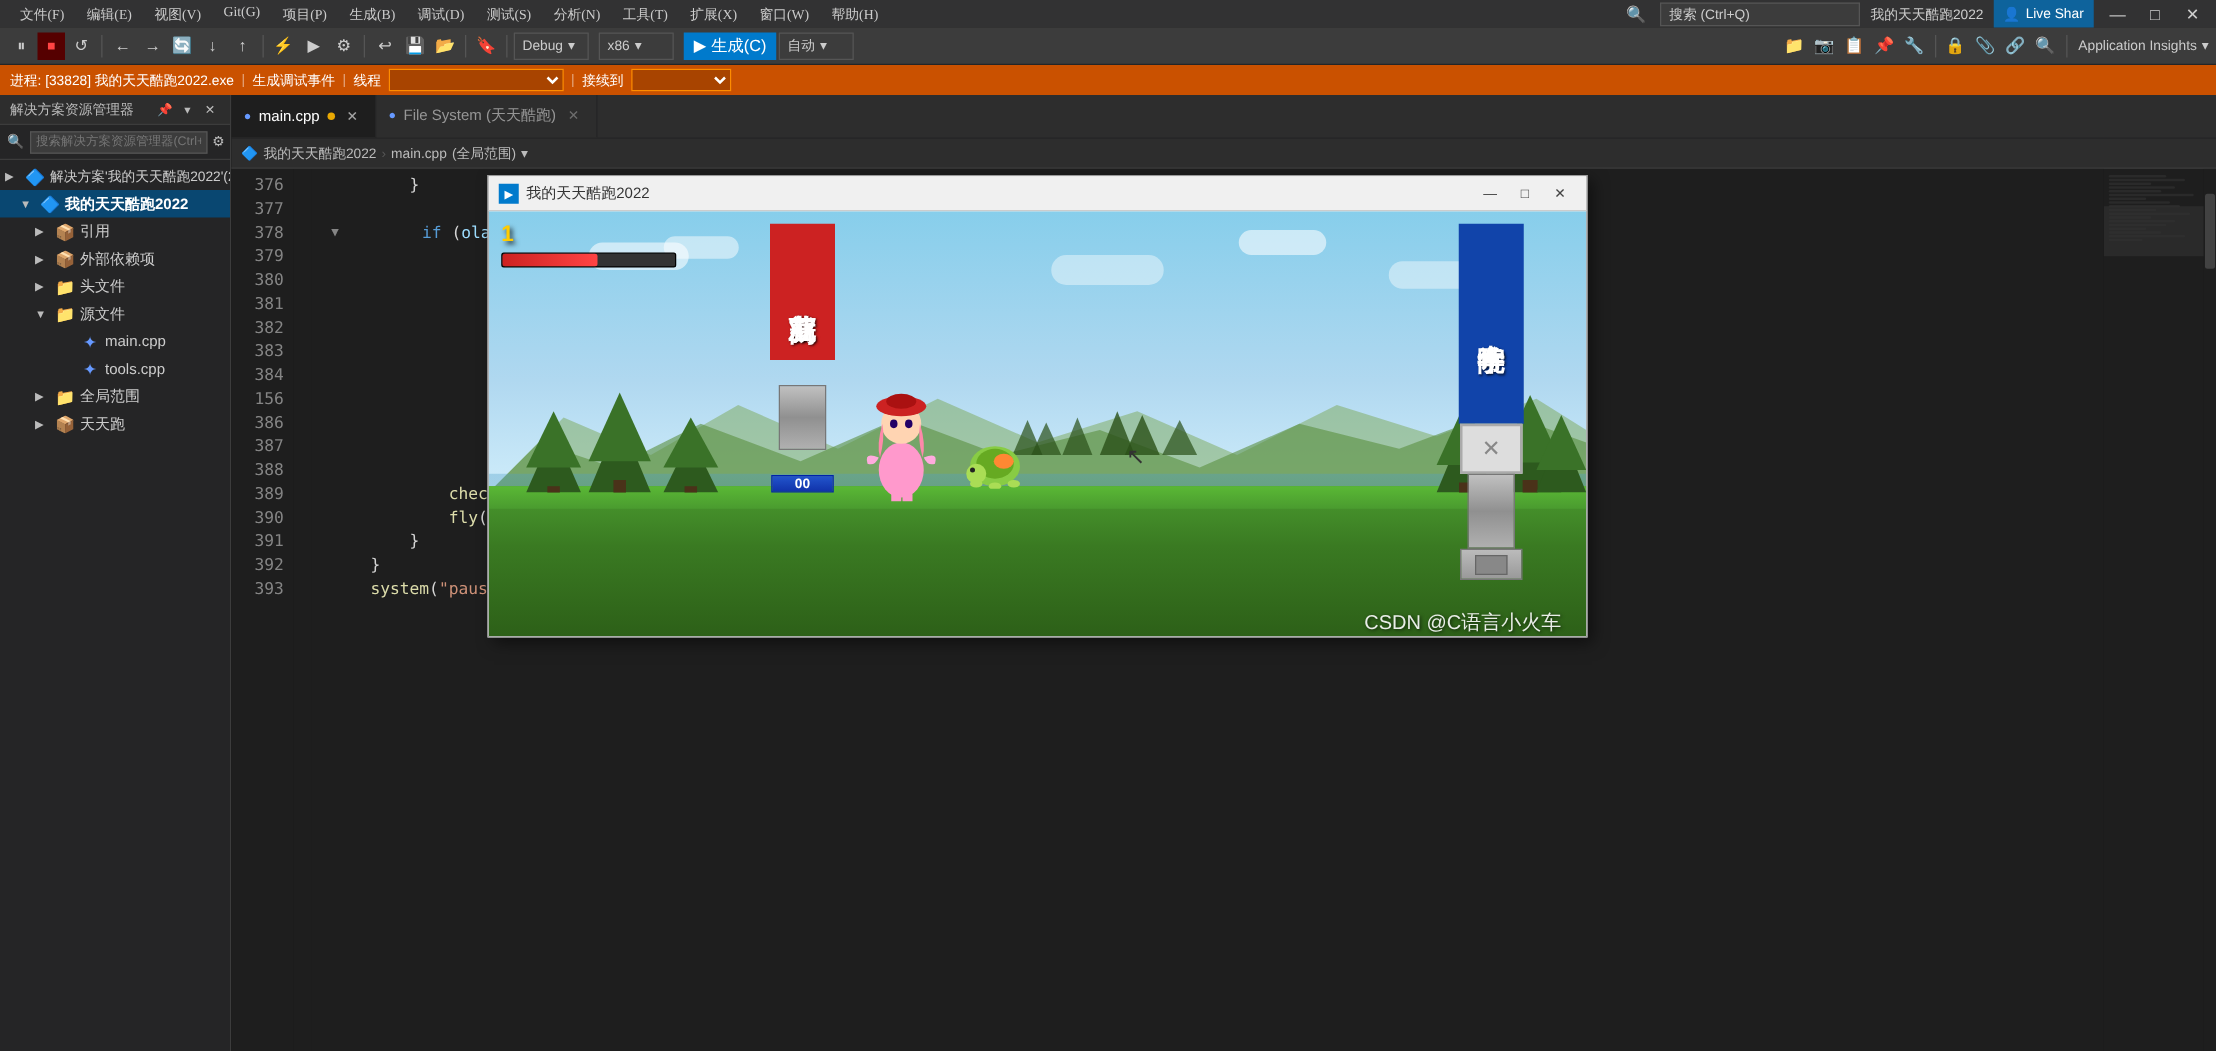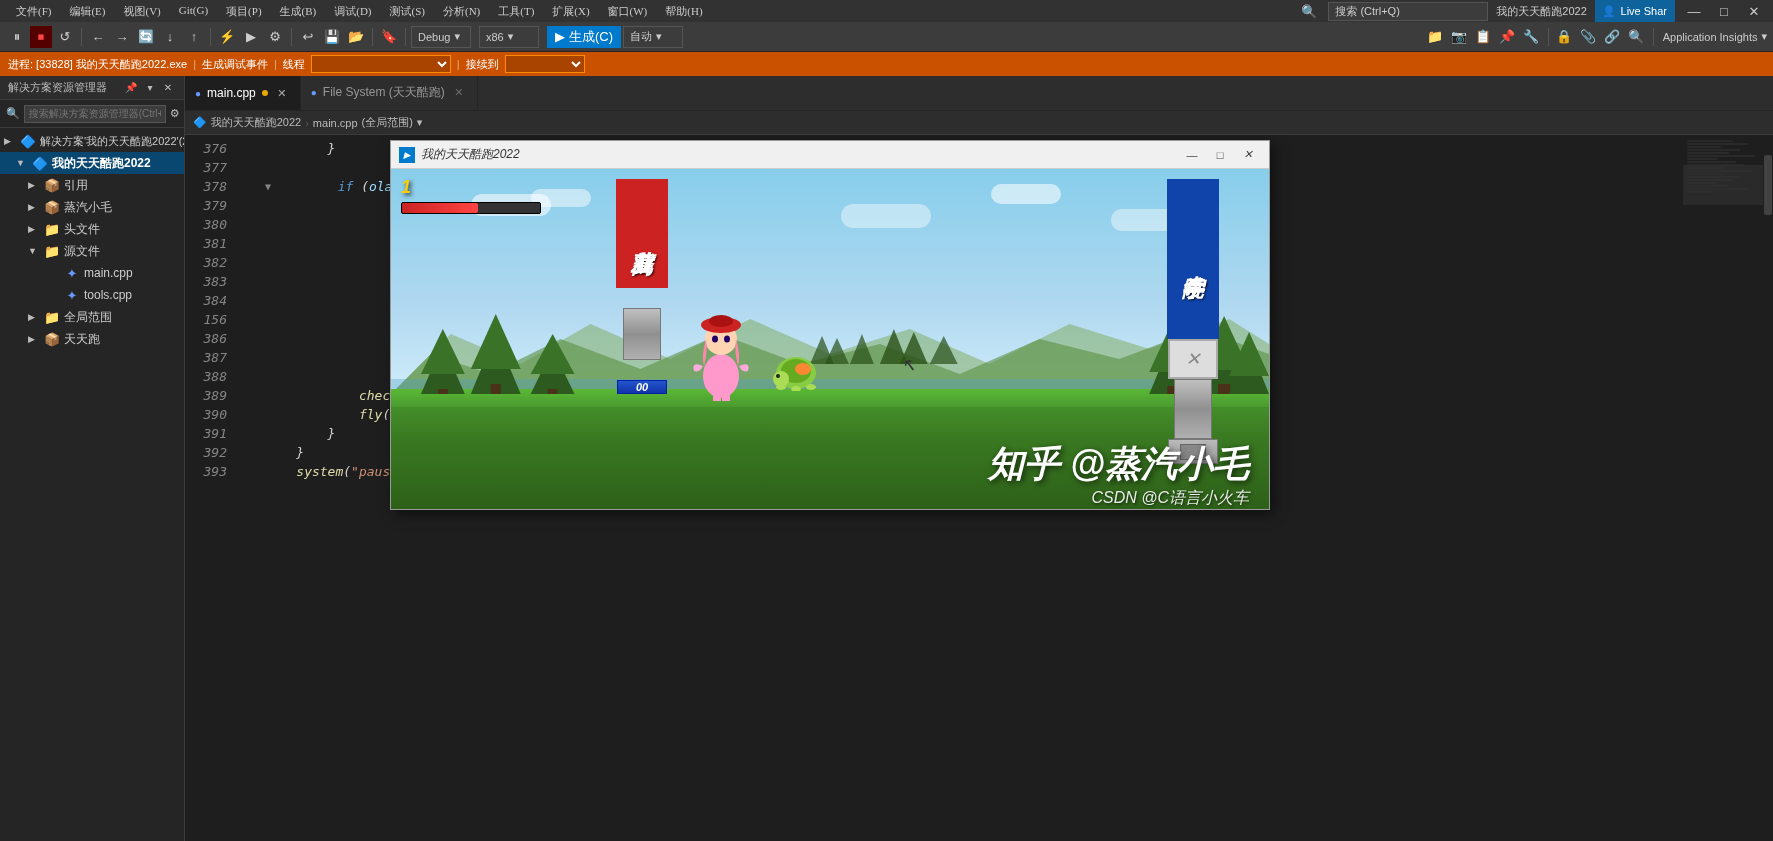--- a/index.html
+++ b/index.html
@@ -320,21 +320,20 @@
       color: #bbbbbb;
       text-align: center;
     }
 
     
     #editor-content {
       flex: 1;
       display: flex;
       overflow: hidden;
       position: relative;
-      font-style: italic;
     }
 
     
     #line-numbers {
       width: 50px;
       background: #1e1e1e;
       color: #858585;
       font-family: 'Consolas', monospace;
       font-size: 13px;
       line-height: 19px;
@@ -729,21 +728,21 @@
 
       <div class="tree-item" style="padding-left:28px;">
         <span class="arrow">▶</span>
         <span class="icon">📦</span>
         <span class="label">引用</span>
       </div>
 
       <div class="tree-item" style="padding-left:28px;">
         <span class="arrow">▶</span>
         <span class="icon">📦</span>
-        <span class="label">蒸汽小毛</span>
+        <span class="label">外部依赖项</span>
       </div>
 
       <div class="tree-item" style="padding-left:28px;">
         <span class="arrow">▶</span>
         <span class="icon">📁</span>
         <span class="label">头文件</span>
       </div>
 
       <div class="tree-item" style="padding-left:28px;">
         <span class="arrow">▼</span>
@@ -1052,21 +1051,20 @@
             <div class="score-display">
               <span>1</span>
             </div>
             <div class="health-bar-bg">
               <div class="health-bar-fill" style="width:55%;"></div>
             </div>
           </div>
 
           <div class="cursor-icon" style="left:510px;top:185px;">↖</div>
 
-          <div id="watermark">知乎 @蒸汽小毛</div>
           <div id="watermark2">CSDN @C语言小火车</div>
         </div>
       </div>
 
     </div>
   </div>
 
 </div>
 
 </body></html>

